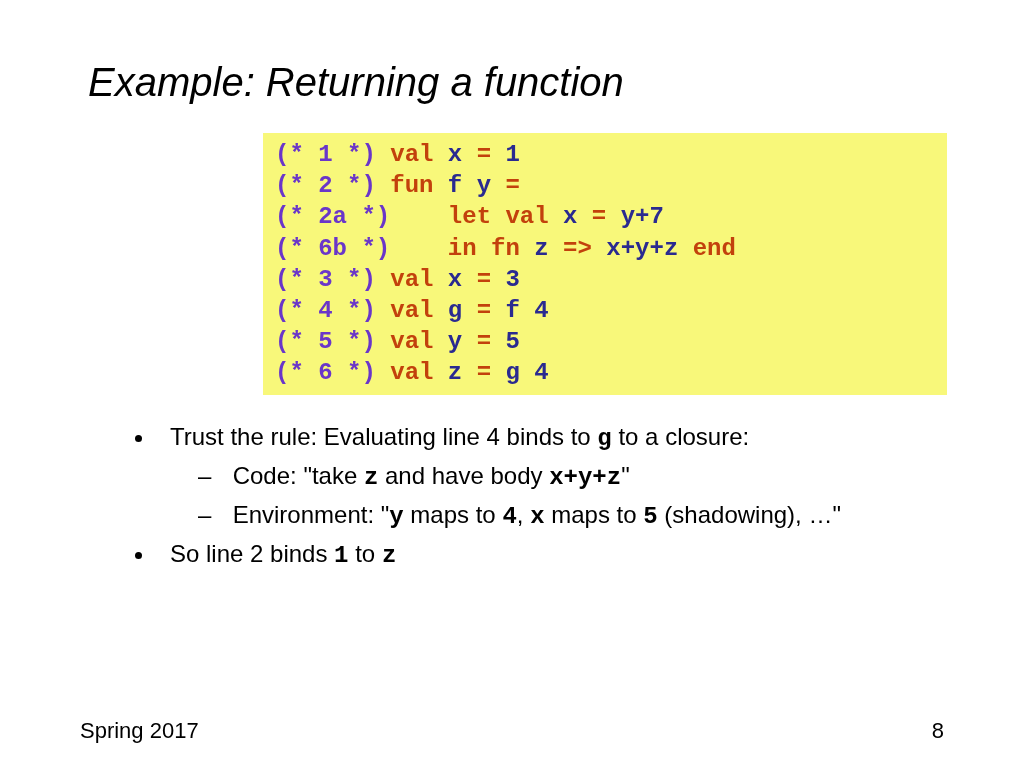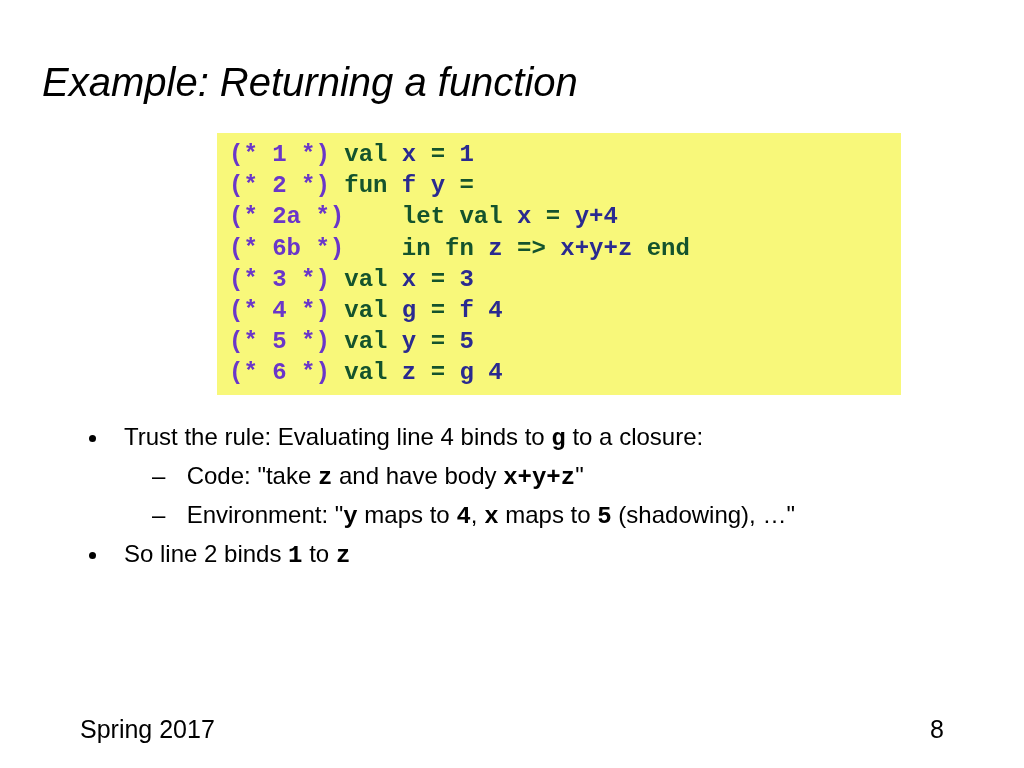--- a/index.html
+++ b/index.html
@@ -8,21 +8,21 @@
     width: 1024px;
     height: 768px;
     background: #ffffff;
     font-family: Arial, Helvetica, sans-serif;
     position: relative;
     box-sizing: border-box;
   }
   .slide {
     width: 1024px;
     height: 768px;
-    padding: 60px 80px 40px 42px;
+    padding: 60px 80px 40px 88px;
     box-sizing: border-box;
     position: relative;
   }
   .title {
     font-size: 40px;
     font-style: italic;
     font-weight: normal;
     margin: 0 0 28px 0;
     color: #000;
   }
@@ -32,21 +32,21 @@
     font-weight: bold;
     font-size: 24px;
     line-height: 1.3;
     padding: 6px 12px 6px 12px;
     width: 660px;
     margin-left: 175px;
     margin-bottom: 28px;
     white-space: pre;
   }
   .cm  { color: #6a36c9; } 
-  .kw  { color: #14532d; } 
+  .kw  { color: #c2410c; } 
   .id  { color: #2a2a90; } 
   .bullets {
     font-size: 24px;
     color: #000;
     margin: 16px;
     padding-left: 52px;
   }
   .bullets li {
     margin-bottom: 10px;
     padding-left: 14px;
@@ -66,34 +66,34 @@
     font-family: "Courier New", Courier, monospace;
     font-weight: bold;
   }
   .footer {
     position: absolute;
     bottom: 24px;
     left: 80px;
     right: 80px;
     display: flex;
     justify-content: space-between;
-    font-size: 25px;
+    font-size: 22px;
     color: #000;
   }
 </style>
 </head>
 <body>
 
 <div class="slide">
 
   <h1 class="title">Example: Returning a function</h1>
 
   <div class="codeblock"><span class="cm">(* 1 *)</span><span class="kw"> val </span><span class="id">x</span><span class="kw"> = </span><span class="id">1</span>
 <span class="cm">(* 2 *)</span><span class="kw"> fun </span><span class="id">f y</span><span class="kw"> =</span>
-<span class="cm">(* 2a *)</span><span>    </span><span class="kw">let val </span><span class="id">x</span><span class="kw"> = </span><span class="id">y+4</span>
+<span class="cm">(* 2a *)</span><span>    </span><span class="kw">let val </span><span class="id">x</span><span class="kw"> = </span><span class="id">y+7</span>
 <span class="cm">(* 6b *)</span><span>    </span><span class="kw">in fn </span><span class="id">z</span><span class="kw"> =&gt; </span><span class="id">x+y+z</span><span class="kw"> end</span>
 <span class="cm">(* 3 *)</span><span class="kw"> val </span><span class="id">x</span><span class="kw"> = </span><span class="id">3</span>
 <span class="cm">(* 4 *)</span><span class="kw"> val </span><span class="id">g</span><span class="kw"> = </span><span class="id">f 4</span>
 <span class="cm">(* 5 *)</span><span class="kw"> val </span><span class="id">y</span><span class="kw"> = </span><span class="id">5</span>
 <span class="cm">(* 6 *)</span><span class="kw"> val </span><span class="id">z</span><span class="kw"> = </span><span class="id">g 4</span></div>
 
   <ul class="bullets">
     <li>
       <span>Trust the rule: Evaluating line 4 binds to </span><span class="mono">g</span><span> to a closure:</span>
       <ul class="sub">

